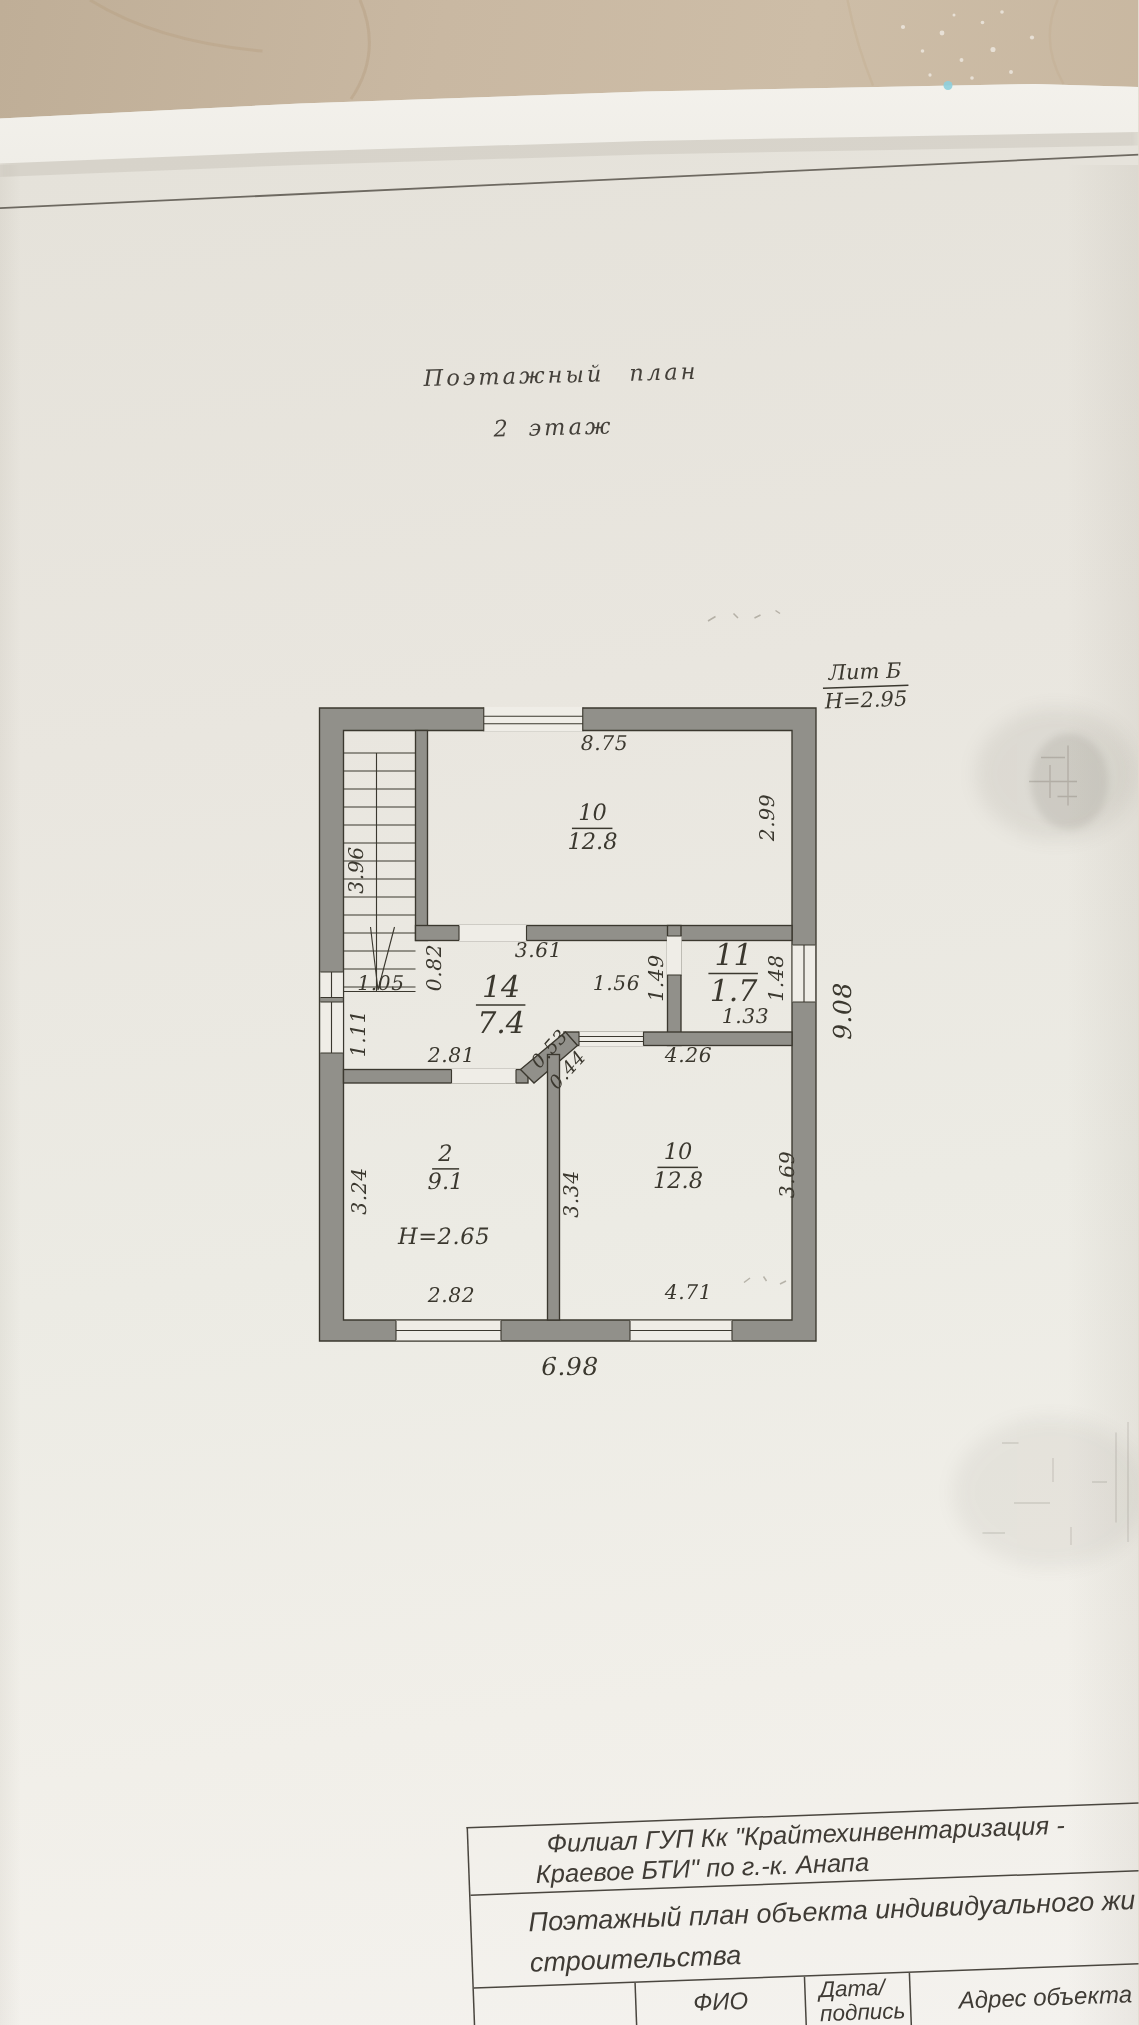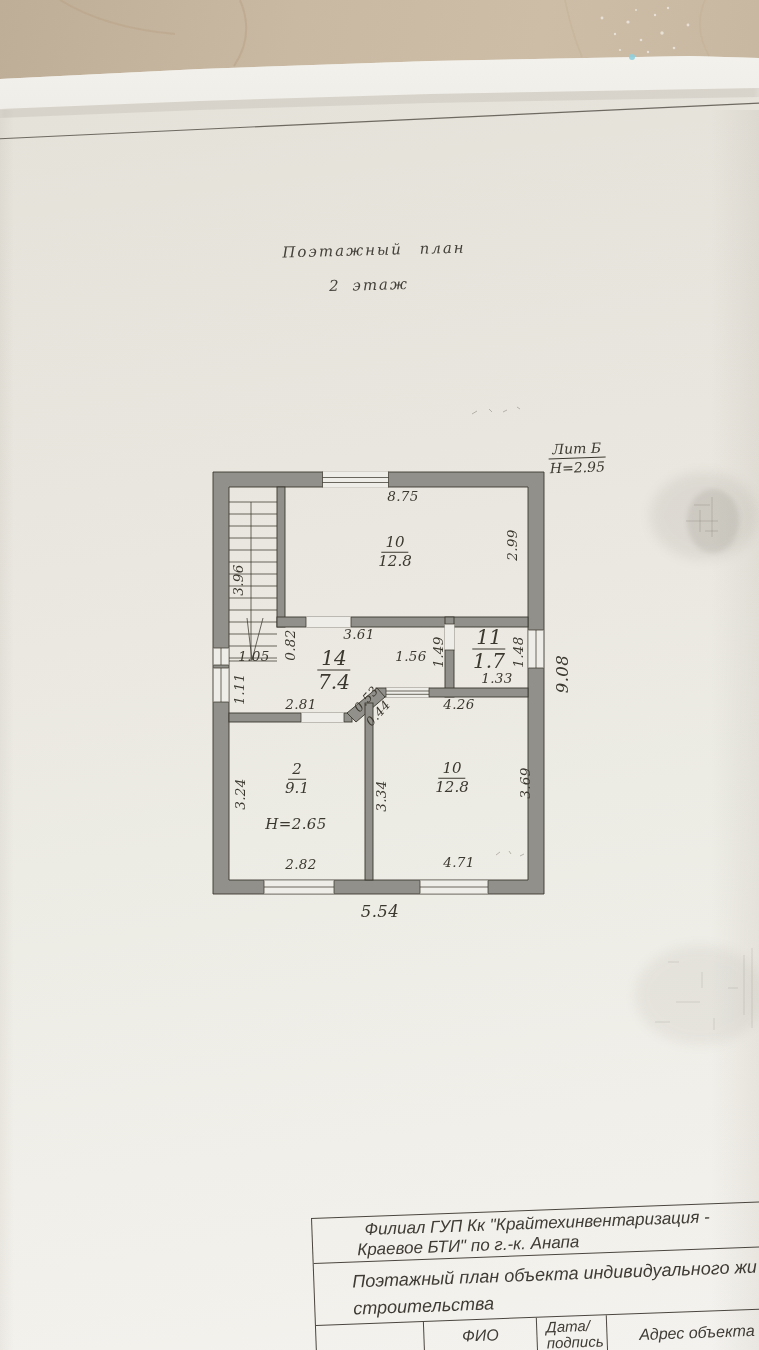--- a/index.html
+++ b/index.html
@@ -214,21 +214,21 @@
 <div class="lbl v" style="left:239px;top:689px">1.11</div>
 <div class="lbl" style="left:301px;top:704px">2.81</div>
 <div class="lbl diag" style="left:366px;top:699px">0.53</div>
 <div class="lbl diag" style="left:378px;top:713px">0.44</div>
 <div class="lbl" style="left:459px;top:704px">4.26</div>
 <div class="lbl v" style="left:240px;top:794px">3.24</div>
 <div class="lbl v" style="left:381px;top:796px">3.34</div>
 <div class="lbl v" style="left:525px;top:783px">3.69</div>
 <div class="lbl" style="left:301px;top:864px">2.82</div>
 <div class="lbl" style="left:459px;top:862px">4.71</div>
-<div class="lbl big" style="left:380px;top:911px">5.54</div>
+<div class="lbl big" style="left:380px;top:911px">6.98</div>
 <div class="lbl v big" style="left:562px;top:674px">9.08</div>
 
 <div id="titleblock">
   <div class="tb-row1">
     <div>Филиал ГУП Кк "Крайтехинвентаризация -</div>
     <div class="l2">Краевое БТИ" по г.-к. Анапа</div>
   </div>
   <div class="tb-row2">
     <div>Поэтажный план объекта индивидуального жи</div>
     <div>строительства</div>

